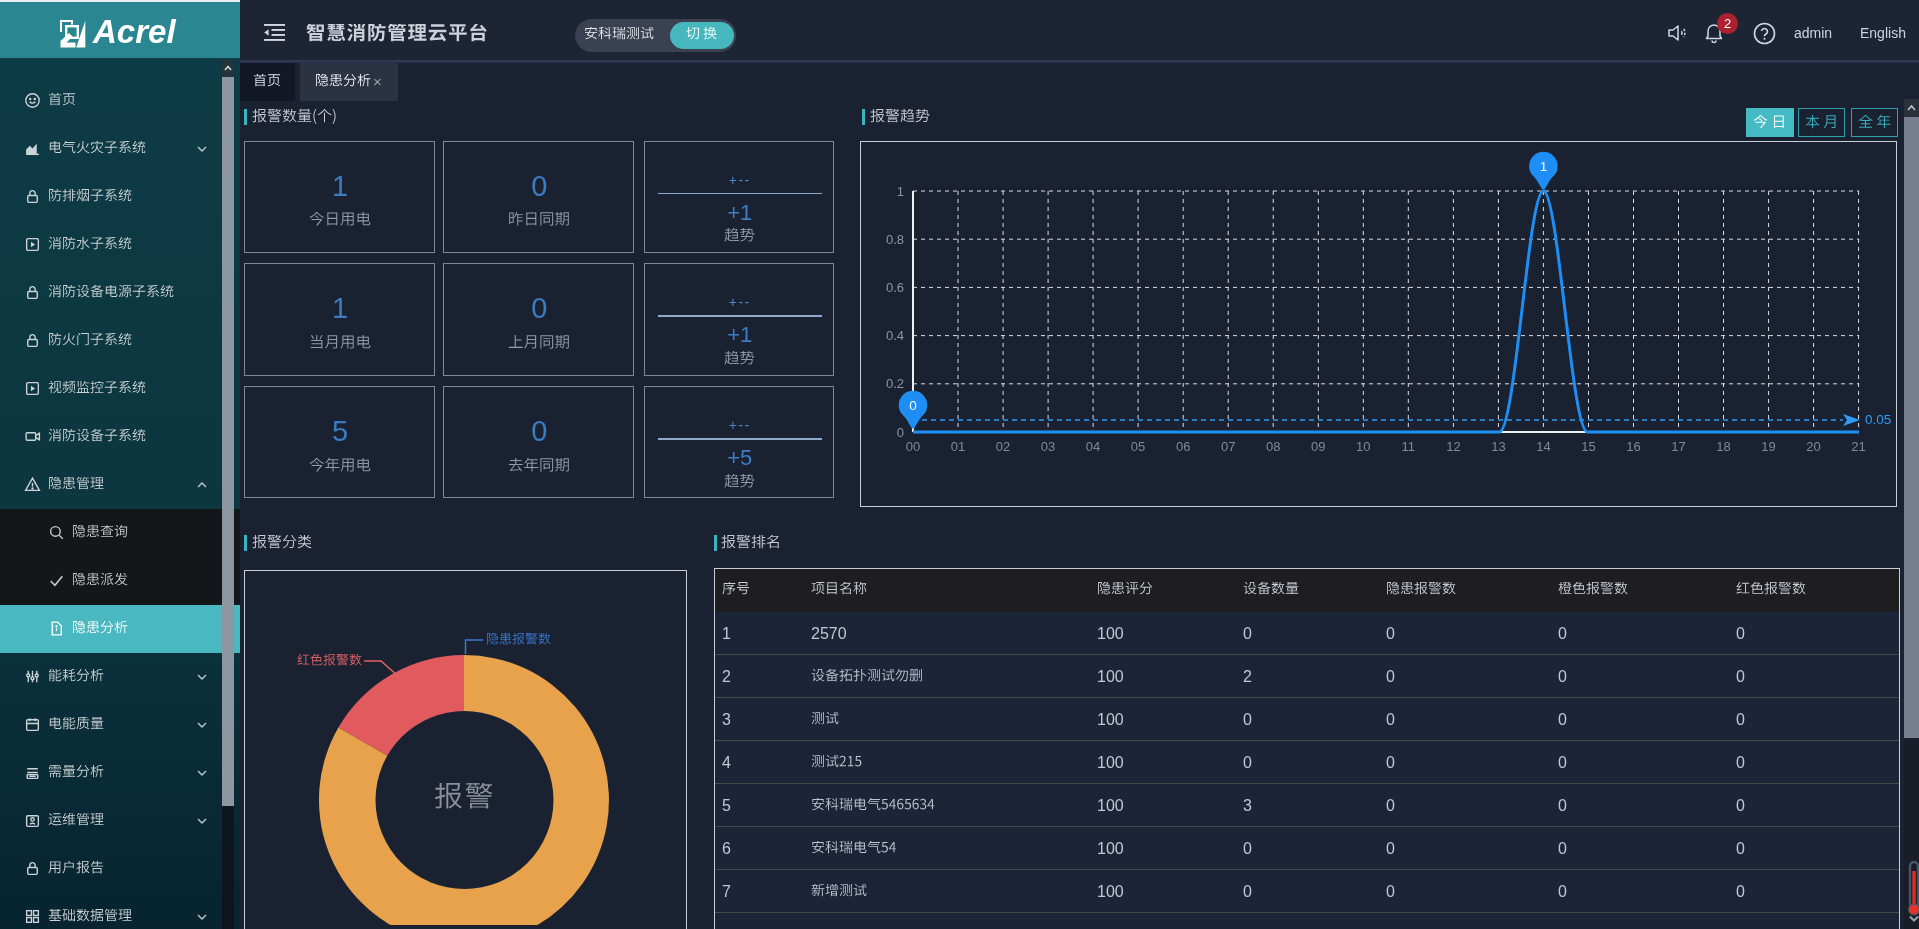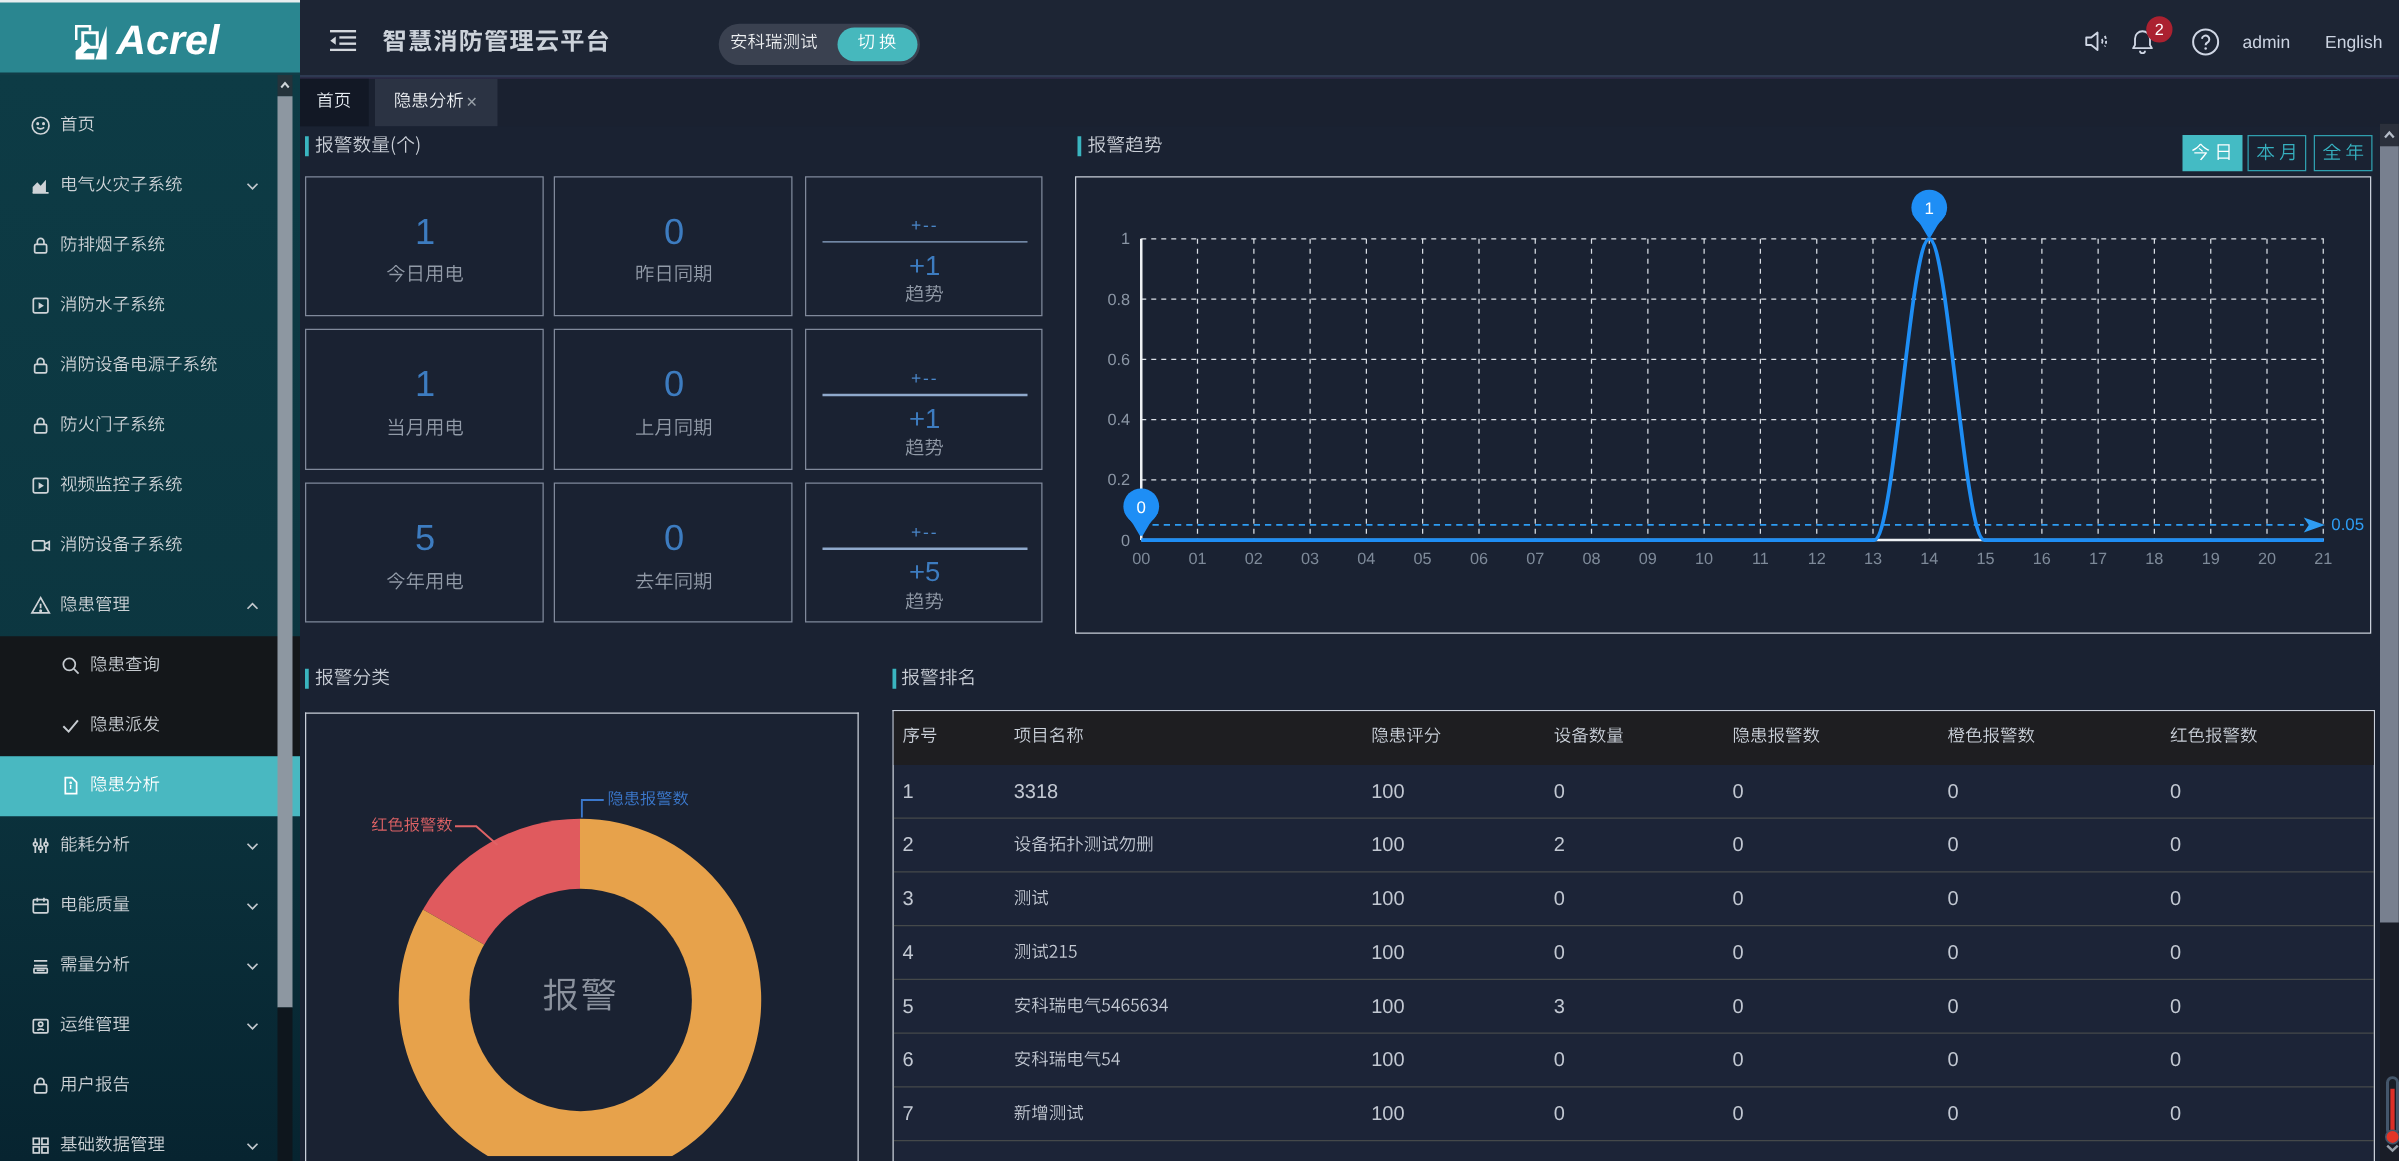--- a/index.html
+++ b/index.html
@@ -675,21 +675,21 @@
       <use href="#g45" transform="translate(56.0 11.2) scale(0.0140 -0.0140)"></use>
     </svg></div>
 <div style="position:absolute;left:1736.0px;top:582.4px;width:70px;height:14px;line-height:0"><svg width="70" height="14" viewBox="0 0 70 14" fill="#ccd2db">
       <use href="#g83" transform="translate(0.0 11.2) scale(0.0140 -0.0140)"></use>
       <use href="#g84" transform="translate(14.0 11.2) scale(0.0140 -0.0140)"></use>
       <use href="#g41" transform="translate(28.0 11.2) scale(0.0140 -0.0140)"></use>
       <use href="#g64" transform="translate(42.0 11.2) scale(0.0140 -0.0140)"></use>
       <use href="#g45" transform="translate(56.0 11.2) scale(0.0140 -0.0140)"></use>
     </svg></div>
 <div style="position:absolute;left:722px;top:624.5px;font-size:16px;color:#c2c8d2">1</div>
-<div style="position:absolute;left:811px;top:624.5px;font-size:16px;color:#c2c8d2">3318</div>
+<div style="position:absolute;left:811px;top:624.5px;font-size:16px;color:#c2c8d2">2570</div>
 <div style="position:absolute;left:1097px;top:624.5px;font-size:16px;color:#c2c8d2">100</div>
 <div style="position:absolute;left:1243px;top:624.5px;font-size:16px;color:#c2c8d2">0</div>
 <div style="position:absolute;left:1386px;top:624.5px;font-size:16px;color:#c2c8d2">0</div>
 <div style="position:absolute;left:1558px;top:624.5px;font-size:16px;color:#c2c8d2">0</div>
 <div style="position:absolute;left:1736px;top:624.5px;font-size:16px;color:#c2c8d2">0</div>
 <div style="position:absolute;left:715px;top:654px;width:1184px;height:1px;background:rgba(165,158,120,0.30)"></div>
 <div style="position:absolute;left:722px;top:667.5px;font-size:16px;color:#c2c8d2">2</div>
 <div style="position:absolute;left:811.0px;top:668.9px;width:112px;height:14px;line-height:0"><svg width="112" height="14" viewBox="0 0 112 14" fill="#c2c8d2">
       <use href="#g14" transform="translate(0.0 11.2) scale(0.0140 -0.0140)"></use>
       <use href="#g15" transform="translate(14.0 11.2) scale(0.0140 -0.0140)"></use>

